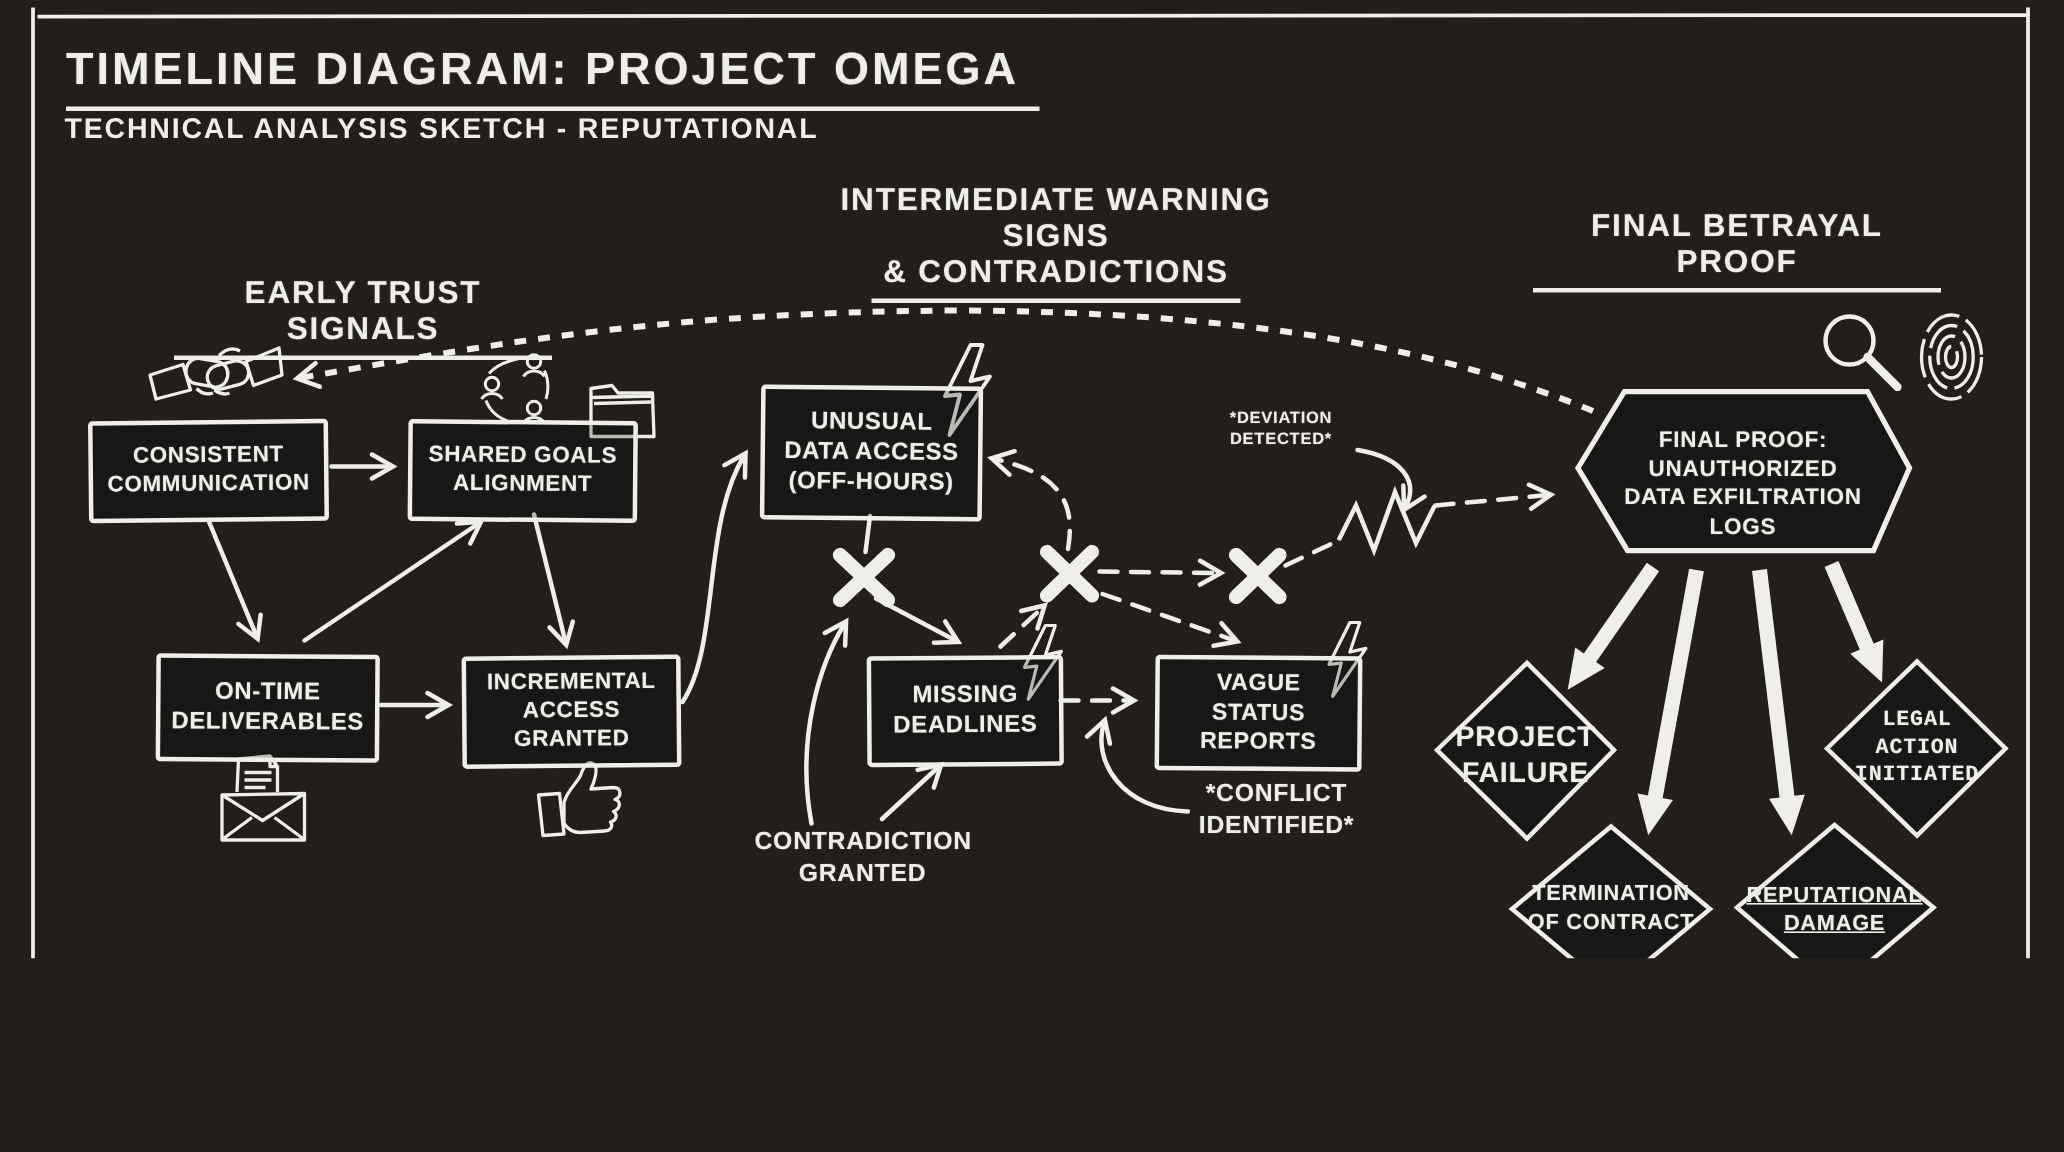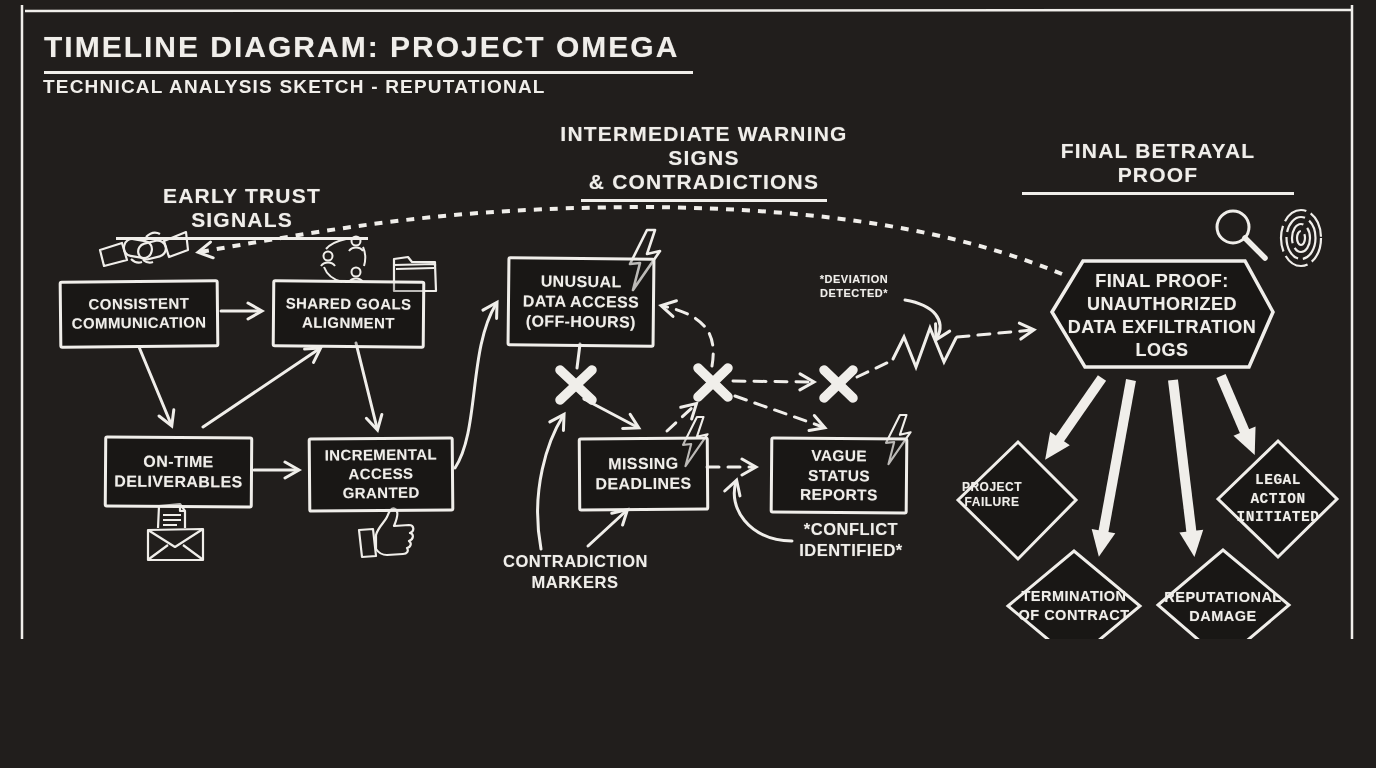--- a/index.html
+++ b/index.html
@@ -189,36 +189,36 @@
 GRANTED</div>
   <div class="node" style="left:507px;top:257px;width:142px;height:84px;font-size:16px;transform:rotate(0.6deg);">UNUSUAL
 DATA ACCESS
 (OFF-HOURS)</div>
   <div class="node" style="left:578px;top:437px;width:125px;height:68px;font-size:16px;transform:rotate(-0.4deg);">MISSING
 DEADLINES</div>
   <div class="node" style="left:770px;top:437px;width:132px;height:71px;font-size:15.5px;transform:rotate(0.5deg);">VAGUE
 STATUS
 REPORTS</div>
 
-  <div class="lbl" style="left:1062px;top:270px;width:200px;font-size:18px;">FINAL PROOF:
+  <div class="lbl" style="left:1062px;top:284px;width:200px;font-size:15px;">FINAL PROOF:
 UNAUTHORIZED
 DATA EXFILTRATION
 LOGS</div>
 
-  <div class="lbl" style="left:932px;top:480px;width:120px;font-size:12px;">PROJECT
+  <div class="lbl" style="left:957px;top:480px;width:120px;font-size:19px;">PROJECT
 FAILURE</div>
   <div class="lbl" style="left:1218px;top:471px;width:120px;font-size:14.5px;font-family:Liberation Mono, monospace;">LEGAL
 ACTION
 INITIATED</div>
   <div class="lbl" style="left:1004px;top:587px;width:140px;font-size:14.5px;">TERMINATION
 OF CONTRACT</div>
-  <div class="lbl" style="left:1153px;top:588px;width:140px;font-size:14.5px;">REPUTATIONAL
+  <div class="lbl" style="left:1153px;top:588px;width:140px;font-size:14.5px;text-decoration:underline;">REPUTATIONAL
 DAMAGE</div>
 
   <div class="lbl" style="left:798px;top:272px;width:112px;font-size:11px;">*DEVIATION
 DETECTED*</div>
   <div class="lbl" style="left:795px;top:519px;width:112px;font-size:16.5px;">*CONFLICT
 IDENTIFIED*</div>
   <div class="lbl" style="left:503px;top:551px;width:144px;font-size:16.5px;">CONTRADICTION
-MARKERS</div>
+GRANTED</div>
   <div class="lbl" style="left:1050px;top:681px;width:200px;font-size:18px;letter-spacing:1px;">CONSEQUENCE NODES</div>
 
 </div>
 
 </body></html>

